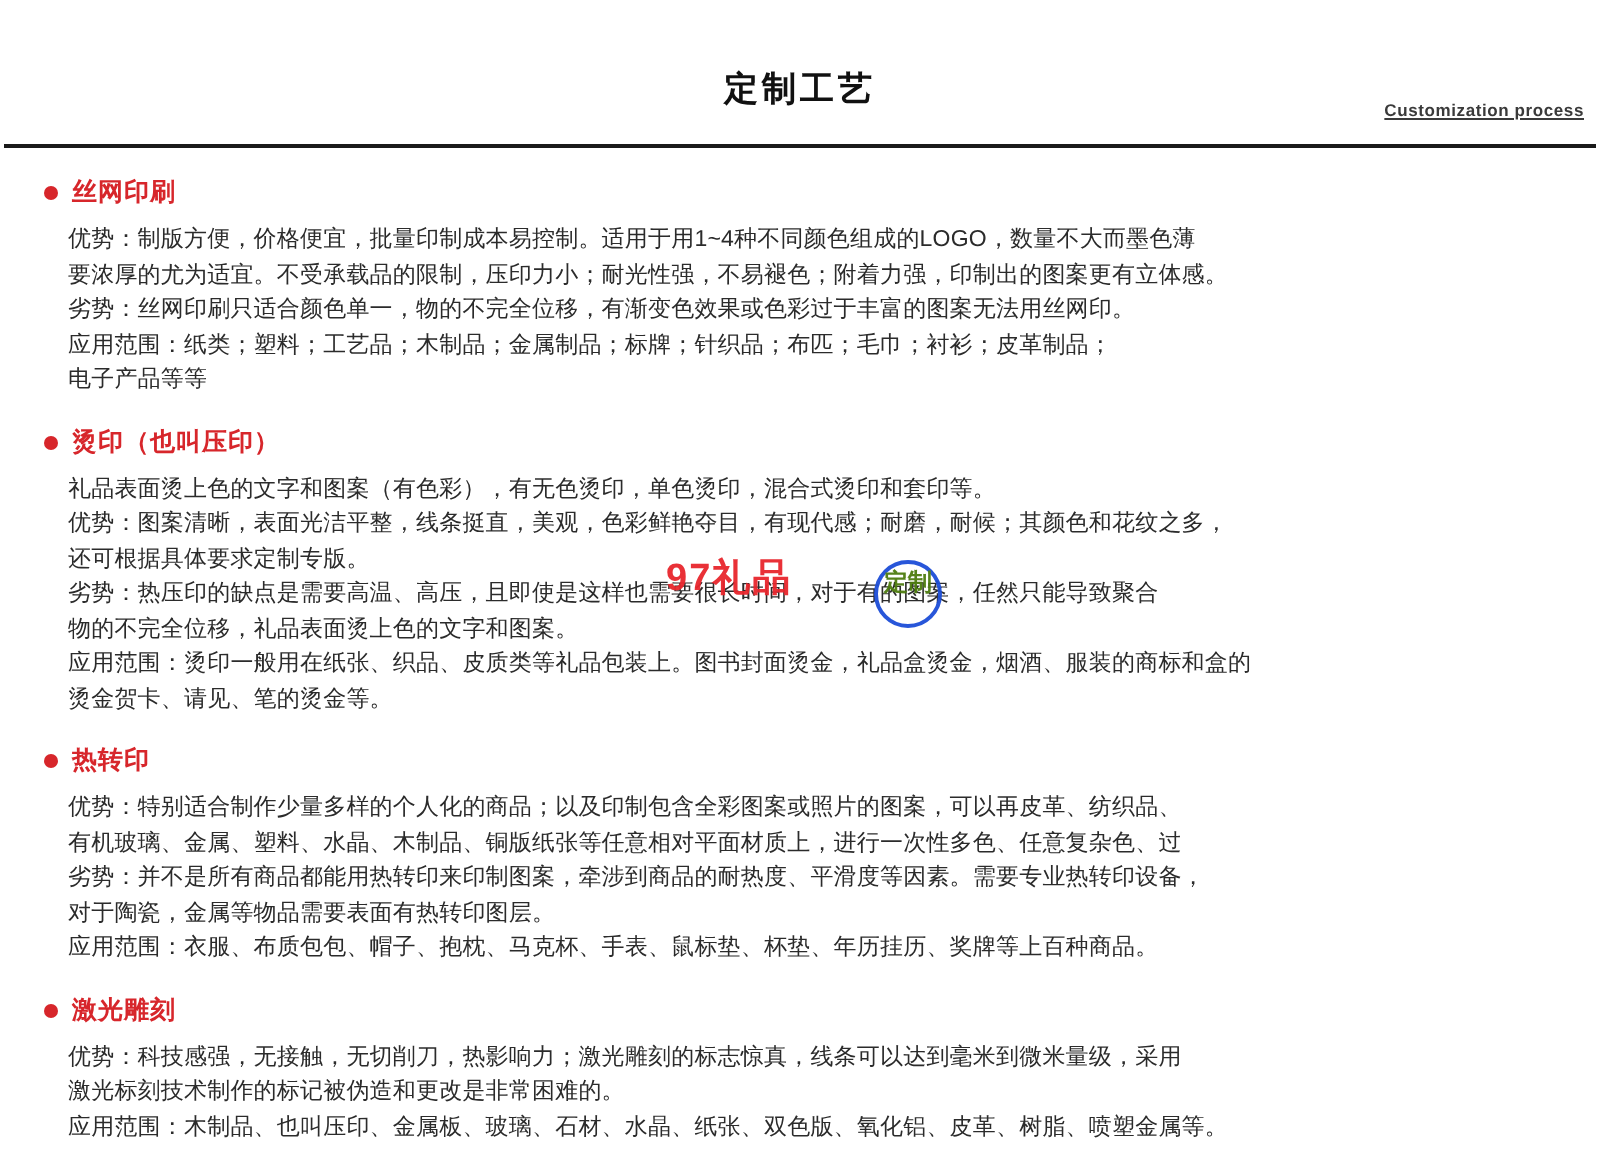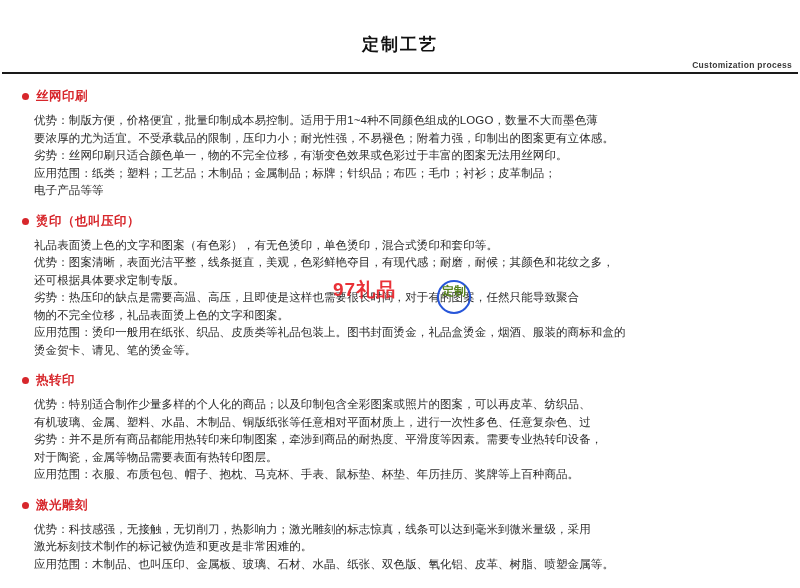--- a/index.html
+++ b/index.html
@@ -27,25 +27,26 @@
     text-align: center;
     font-size: 17px;
     font-weight: bold;
     color: #111111;
     letter-spacing: 2px;
     padding-top: 33px;
   }
   .doc-subtitle {
     position: absolute;
     right: 8px;
-    bottom: 2px;
+    bottom: 12px;
     font-size: 8.5px;
     font-weight: bold;
     color: #3a3a3a;
     letter-spacing: 0.3px;
+    text-decoration: underline;
   }
   .rule {
     height: 2px;
     background: #1a1a1a;
     margin: 0 2px 0 2px;
   }
 
   
   .content {
     padding: 14px 24px 0 22px;

